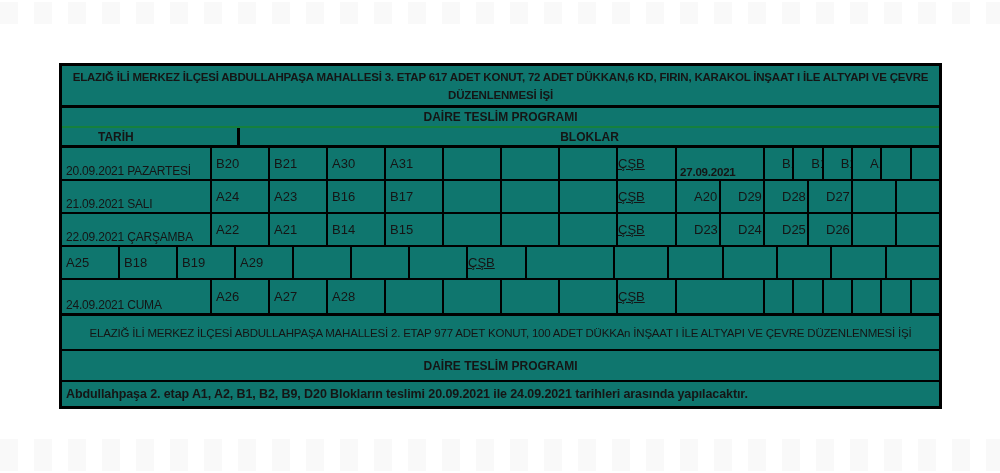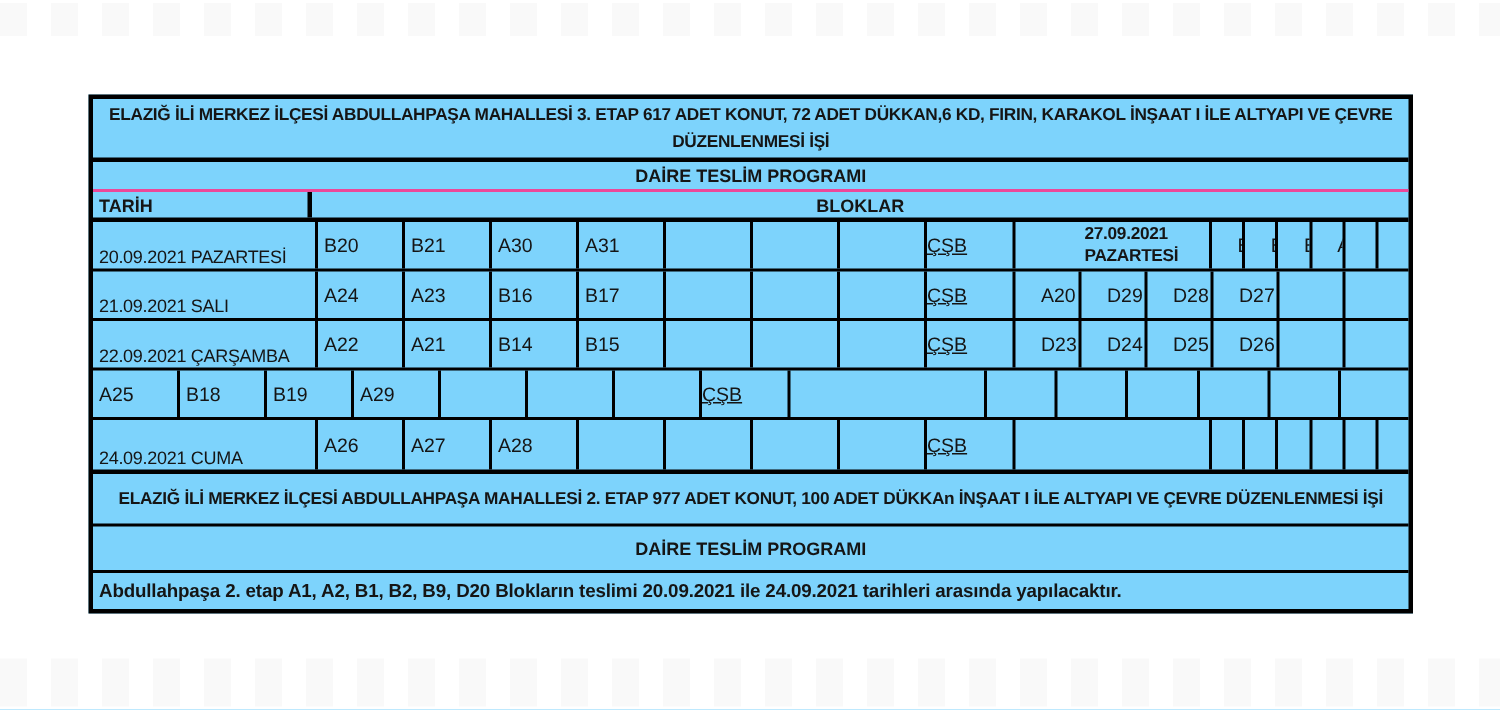--- a/index.html
+++ b/index.html
@@ -10,62 +10,62 @@
     color:#151515;
   }
   .noise-band{position:absolute;left:0;width:1000px;background:
     repeating-linear-gradient(90deg, rgba(0,0,0,0.025) 0 18px, rgba(0,0,0,0) 18px 34px);}
   .noise-band.top{top:2px;height:22px;}
   .noise-band.bottom{top:439px;height:32px;}
 
   .sheet{
     position:absolute;left:59px;top:63px;width:883px;height:346px;
     border:3px solid #000;box-sizing:border-box;
-    display:flex;flex-direction:column;background:#7dd3fc;
+    display:flex;flex-direction:column;background:#0f766e;
   }
   .row{box-sizing:border-box;flex:0 0 auto;}
 
   .title-row{
     height:39px;display:flex;flex-direction:column;justify-content:center;
     text-align:center;font-weight:bold;font-size:11.5px;letter-spacing:-0.2px;line-height:18px;
   }
   .program-row{
     height:21px;border-top:3px solid #000;
     display:flex;align-items:center;justify-content:center;
     font-weight:bold;font-size:12px;
   }
   .header-row{
-    height:19px;border-top:2px solid #ec4899;display:flex;
-    font-weight:bold;font-size:12px;
+    height:19px;border-top:2px solid #15803d;display:flex;
+    font-weight:bold;font-size:12px;padding-left:32px;
   }
   .hcell-date{
     width:146px;box-sizing:border-box;border-right:3px solid #000;
     display:flex;align-items:center;padding-left:4px;
   }
   .hcell-blocks{
     flex:1;display:flex;align-items:center;justify-content:center;
   }
 
   #data-rows{border-top:3px solid #000;}
   .data-row{height:33px;display:flex;box-sizing:border-box;border-bottom:2px solid #000;}
   .data-row:last-child{border-bottom:none;}
   .cell{box-sizing:border-box;border-right:2px solid #000;overflow:hidden;}
   .cell:last-child{border-right:none;}
   .c-date{width:150px;display:flex;align-items:flex-end;padding:0 0 1px 4px;
     font-weight:normal;font-size:12px;letter-spacing:-0.2px;white-space:nowrap;}
   .c-b{width:58px;display:flex;align-items:center;padding-left:4px;font-size:13px;}
   .c-csb{width:59px;display:flex;align-items:center;padding-left:0;font-size:13px;text-decoration:underline;}
   .c-d2{width:88px;font-weight:bold;font-size:11.5px;line-height:15px;
-    padding:1px 0 0 3px;letter-spacing:-0.2px;white-space:nowrap;margin-left:43px;}
+    padding:17px 0 0 3px;letter-spacing:-0.2px;white-space:nowrap;}
   .c-r{flex:1;display:flex;align-items:center;padding-left:17px;font-size:13px;}
 
   .sec2-title{
     height:36px;border-top:3px solid #000;
     display:flex;align-items:center;justify-content:center;
-    font-weight:bold;font-size:11.5px;letter-spacing:-0.2px;white-space:nowrap;
+    font-weight:normal;font-size:11.5px;letter-spacing:-0.2px;white-space:nowrap;
   }
   .program2-row{
     height:31px;border-top:2px solid #000;
     display:flex;align-items:center;justify-content:center;
     font-weight:bold;font-size:12px;
   }
   .note-row{
     flex:1 1 auto;border-top:2px solid #000;
     display:flex;align-items:center;padding-left:4px;
     font-weight:bold;font-size:12.5px;letter-spacing:-0.1px;white-space:nowrap;

